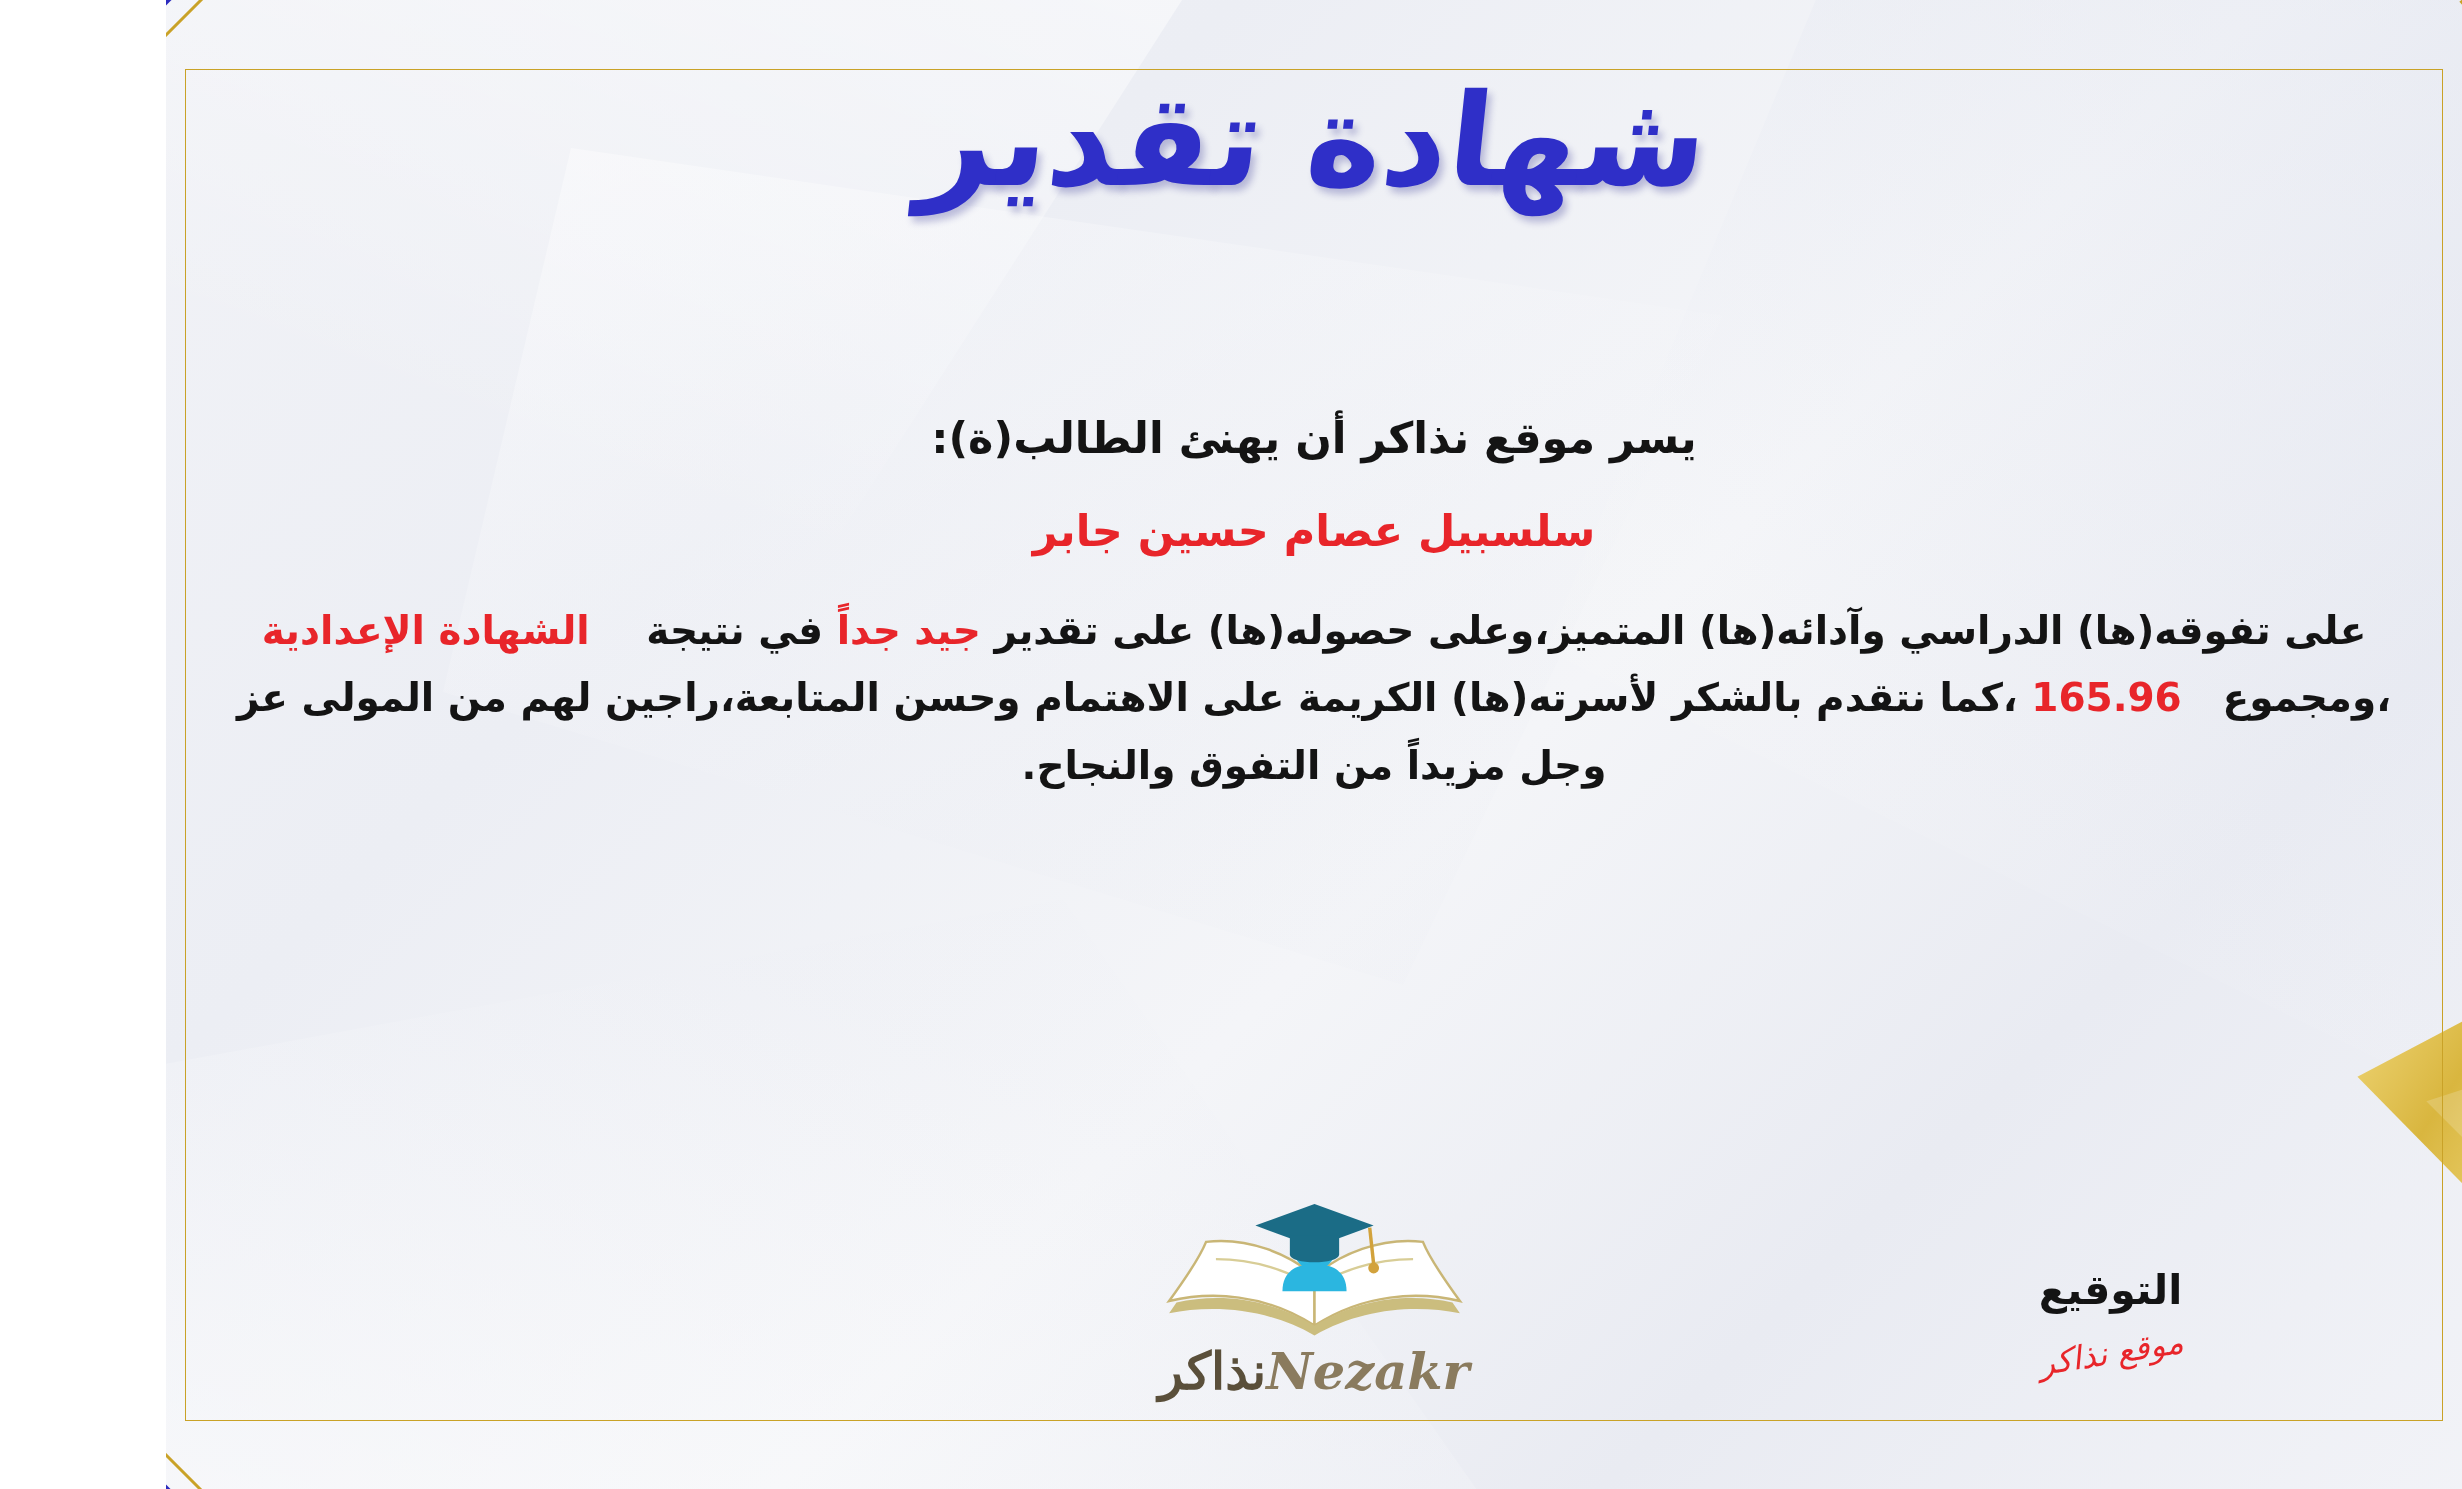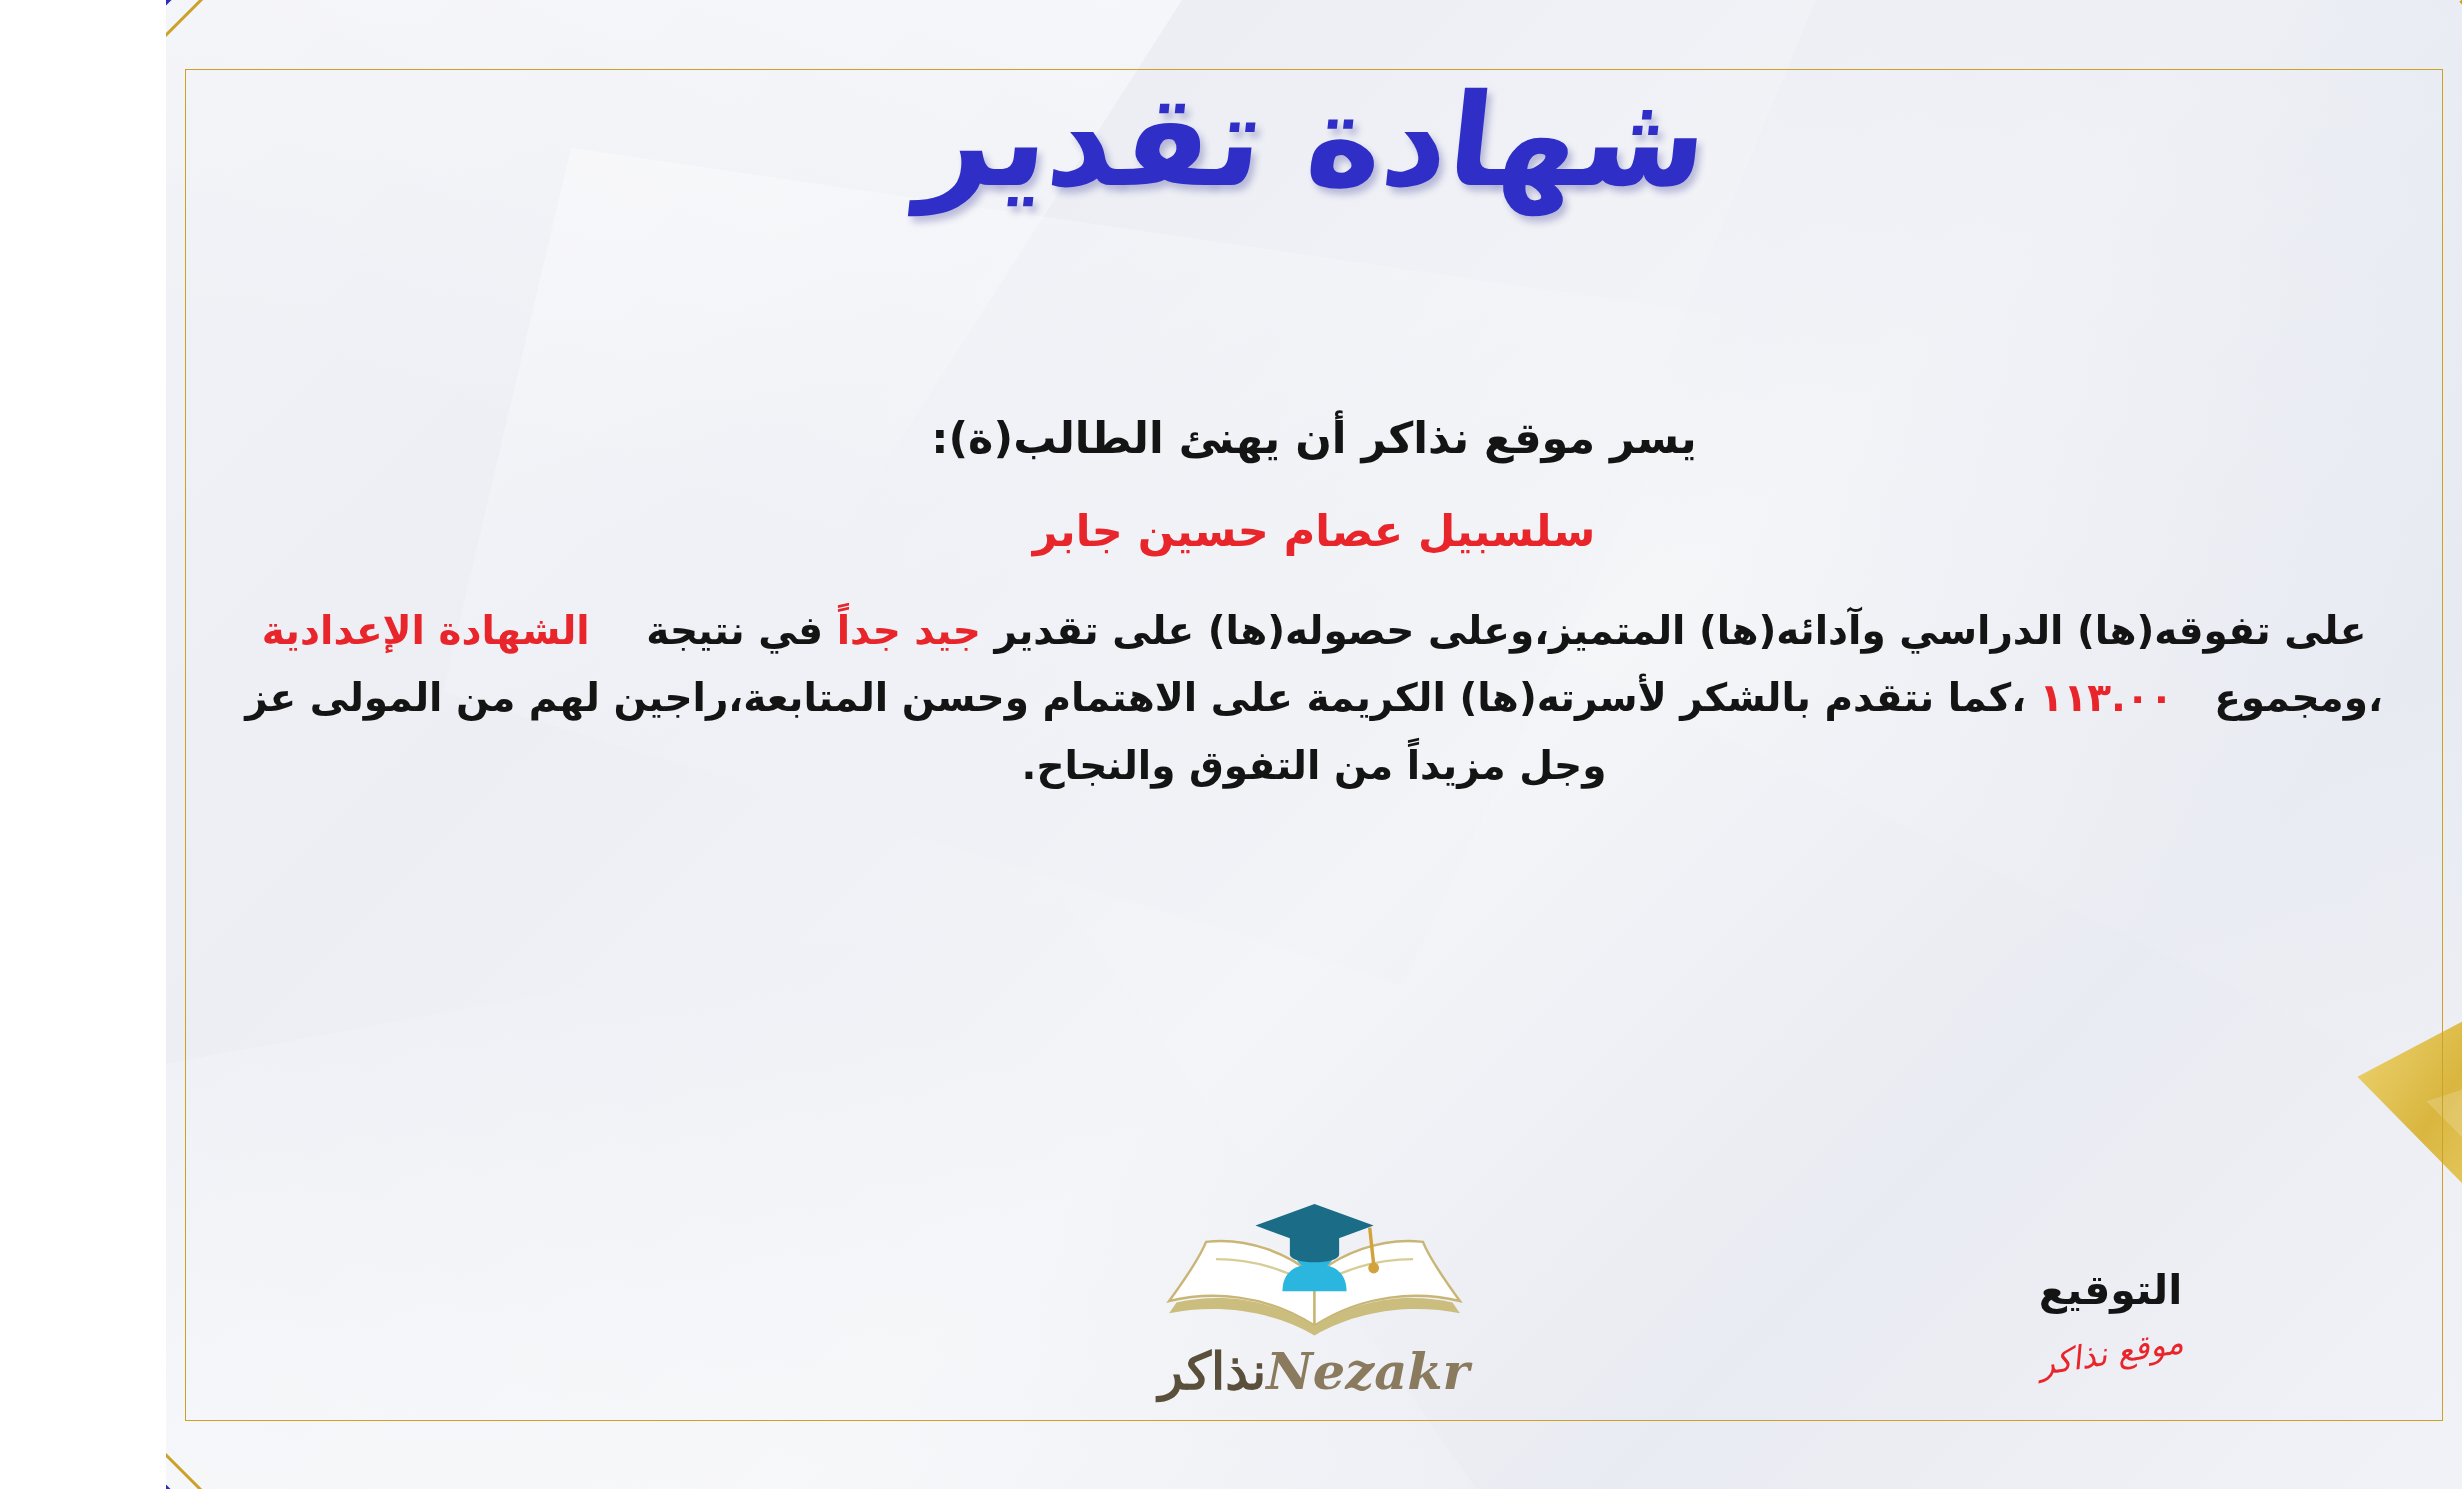--- a/index.html
+++ b/index.html
@@ -236,21 +236,21 @@
     <div class="line-intro">يسر موقع نذاكر أن يهنئ الطالب(ة):</div>
     <div class="student-name">سلسبيل عصام حسين جابر</div>
     <div class="para">
       <span>على تفوقه(ها) الدراسي وآدائه(ها) المتميز،وعلى حصوله(ها) على تقدير</span>
       <span class="hl-red">جيد جداً</span>
       <span>في نتيجة</span>
       <span class="spacer-wide"></span>
       <span class="hl-red">الشهادة الإعدادية</span>
       <span>،ومجموع</span>
       <span>&nbsp;</span>
-      <span class="hl-red">١١٣.٠٠</span>
+      <span class="hl-red">165.96</span>
       <span>،كما نتقدم بالشكر لأسرته(ها) الكريمة على الاهتمام وحسن المتابعة،راجين لهم من المولى عز وجل مزيداً من التفوق والنجاح.</span>
     </div>
   </div>
 
   <div class="signature-block">
     <div class="signature-label">التوقيع</div>
     <div class="signature-mark">موقع نذاكر</div>
   </div>
 
   <div class="logo-block">

